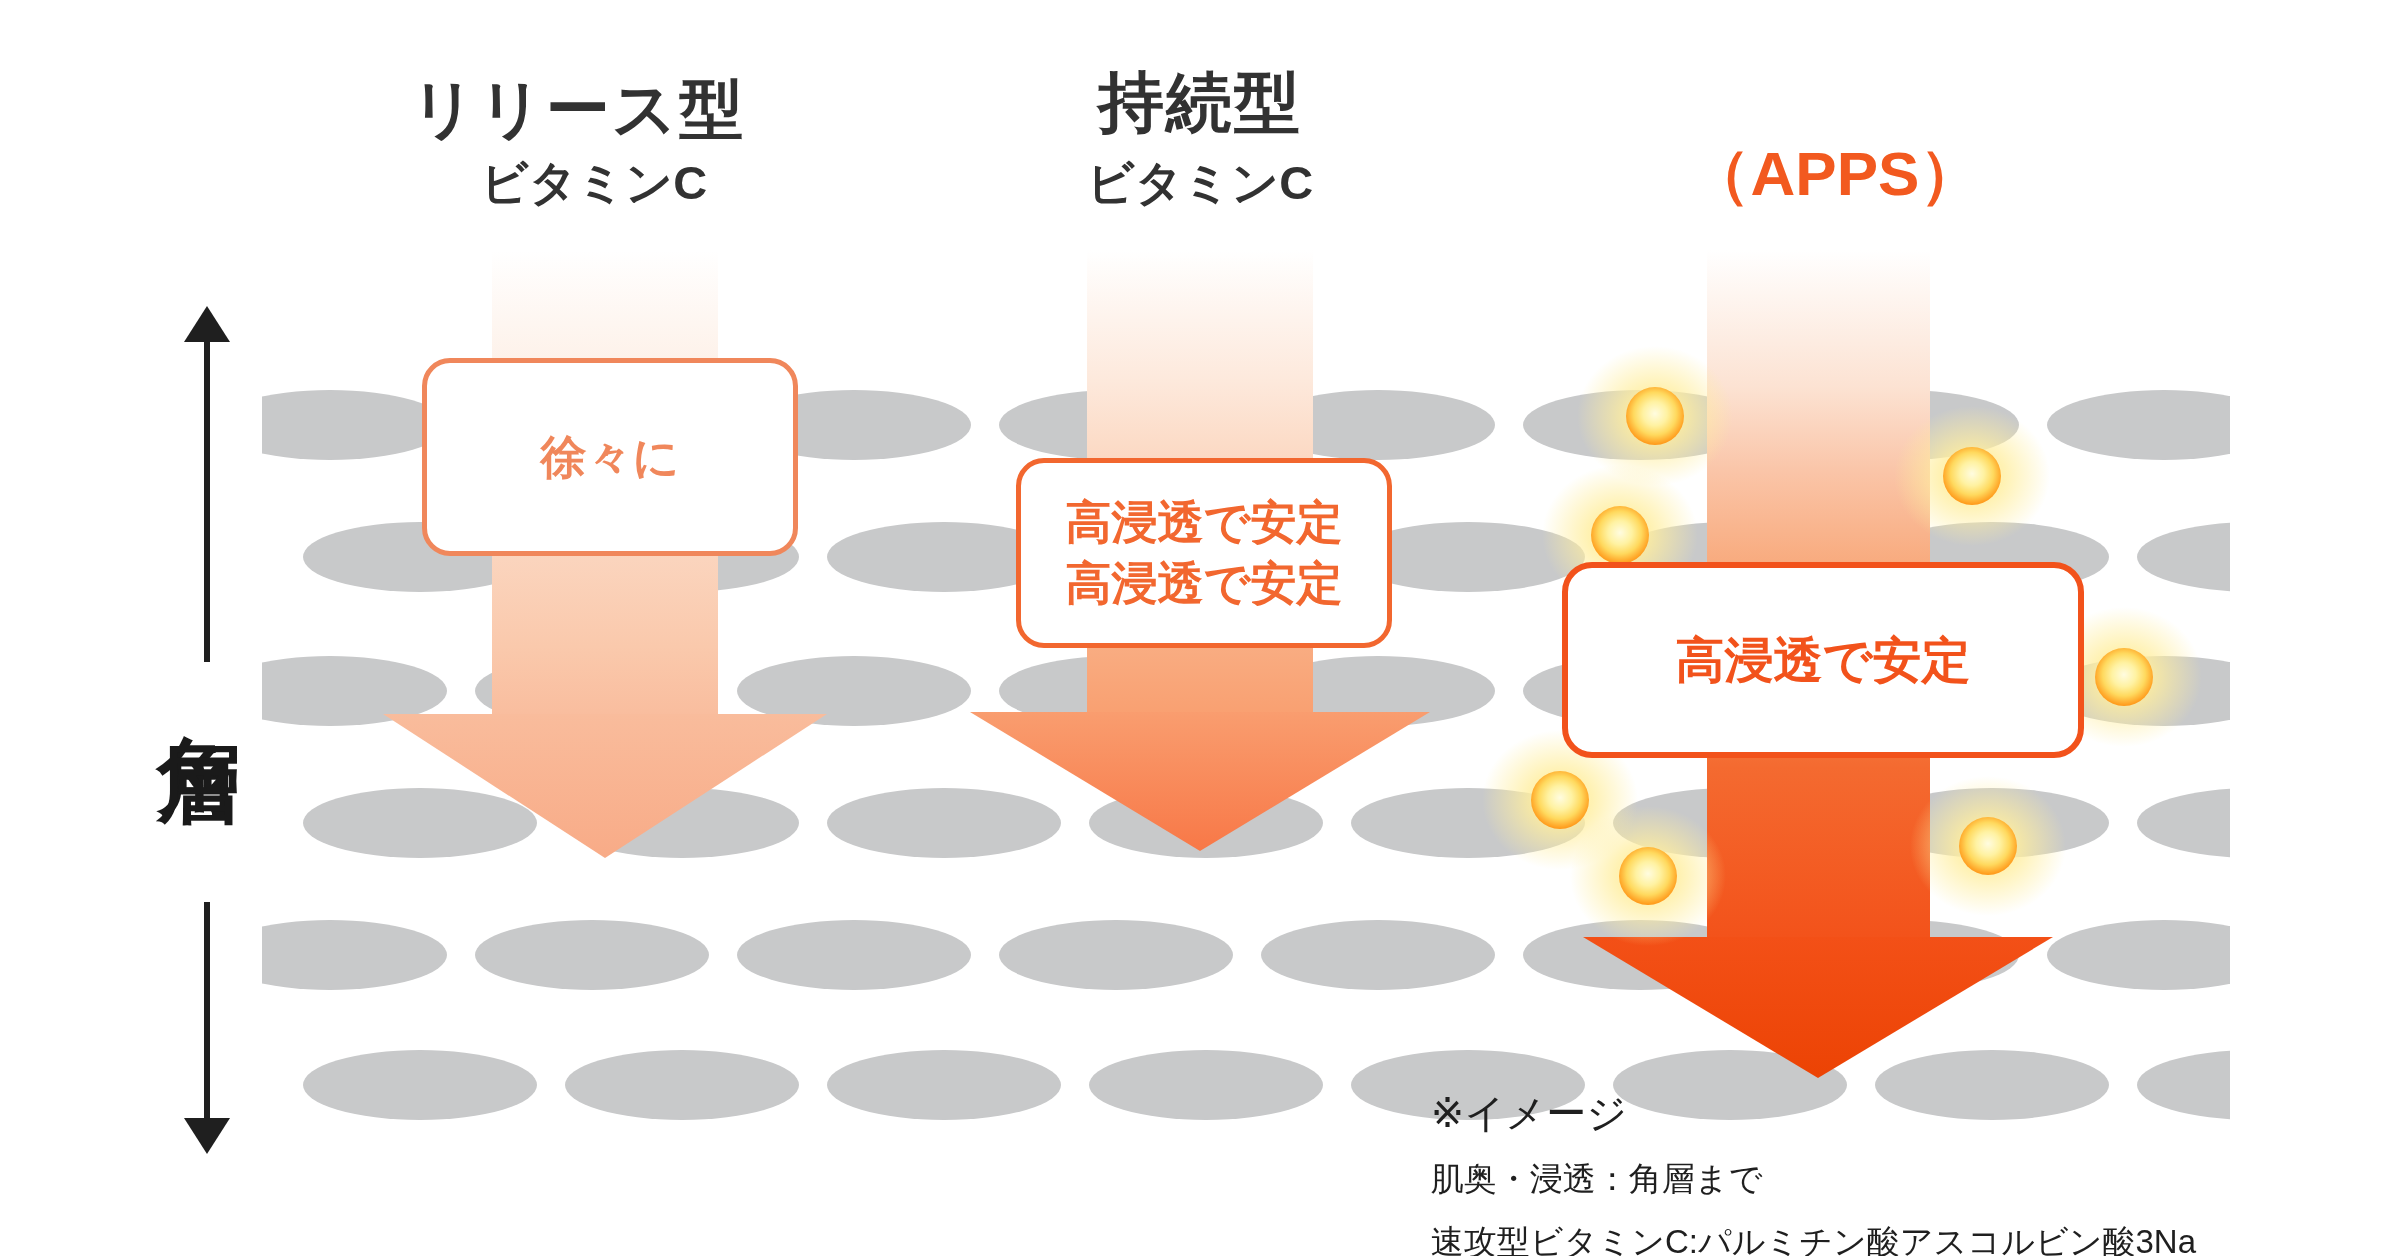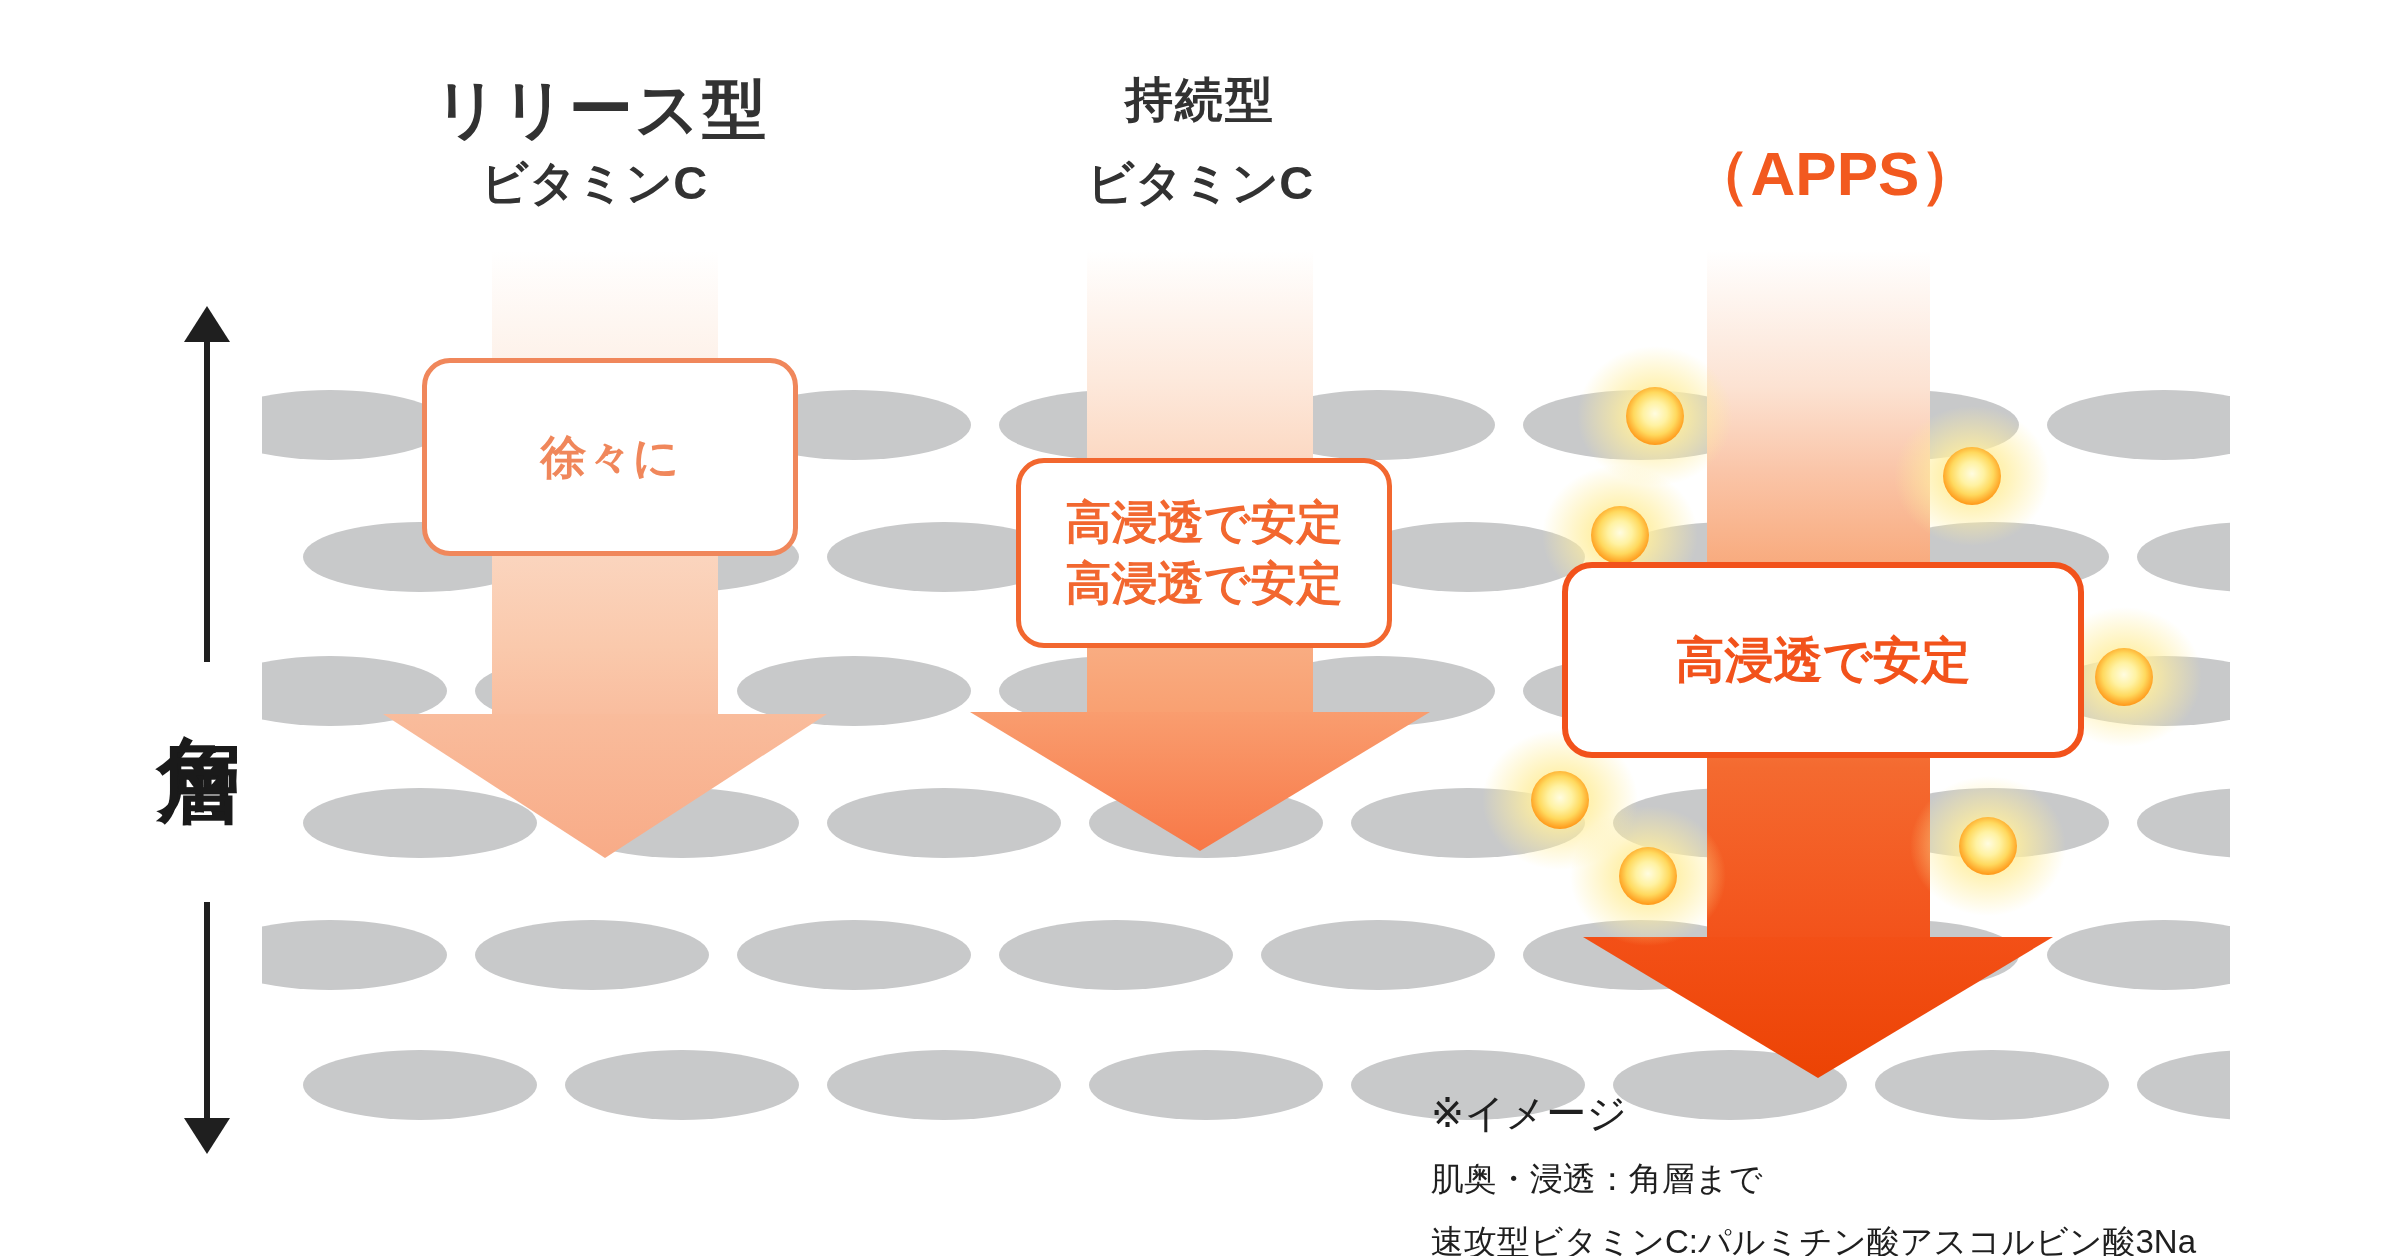--- a/index.html
+++ b/index.html
@@ -40,23 +40,23 @@
 
   
   .callout{background:#ffffff;border-radius:28px;display:flex;flex-direction:column;
     justify-content:center;align-items:center;text-align:center;font-weight:bold;line-height:1.32;z-index:4;}
   #callout-1{left:422px;top:358px;width:366px;height:188px;border:5px solid #f0875b;color:#f0875b;font-size:46px;}
   #callout-2{left:1016px;top:458px;width:366px;height:180px;border:5px solid #f2672f;color:#f2672f;font-size:46px;}
   #callout-3{left:1562px;top:562px;width:510px;height:184px;border:6px solid #f2521b;color:#f2521b;font-size:49px;border-radius:30px;}
 
   
   .title{z-index:5;text-align:center;font-weight:bold;color:#323232;}
-  #title-1{left:411px;top:66px;width:380px;font-size:64px;letter-spacing:2px;}
+  #title-1{left:388px;top:66px;width:380px;font-size:64px;letter-spacing:2px;}
   #subtitle-1{left:404px;top:152px;width:380px;font-size:47px;}
-  #title-2{left:1010px;top:68px;width:380px;font-size:48px;letter-spacing:2px;}
+  #title-2{left:1010px;top:58px;width:380px;font-size:66px;letter-spacing:2px;}
   #subtitle-2{left:1010px;top:152px;width:380px;font-size:47px;}
   #title-3{left:1530px;top:46px;width:610px;font-size:68px;color:#f2591f;}
   #subtitle-3{left:1530px;top:132px;width:610px;font-size:62px;color:#f2591f;}
 
   
   .axis-line{left:204px;width:6px;background:#1f1f1f;z-index:2;}
   #axis-line-top{top:340px;height:322px;}
   #axis-line-bottom{top:902px;height:216px;}
   .axis-arrow{width:0;height:0;border-left:23px solid transparent;border-right:23px solid transparent;z-index:2;}
   #axis-arrow-up{left:184px;top:306px;border-bottom:36px solid #1f1f1f;}

